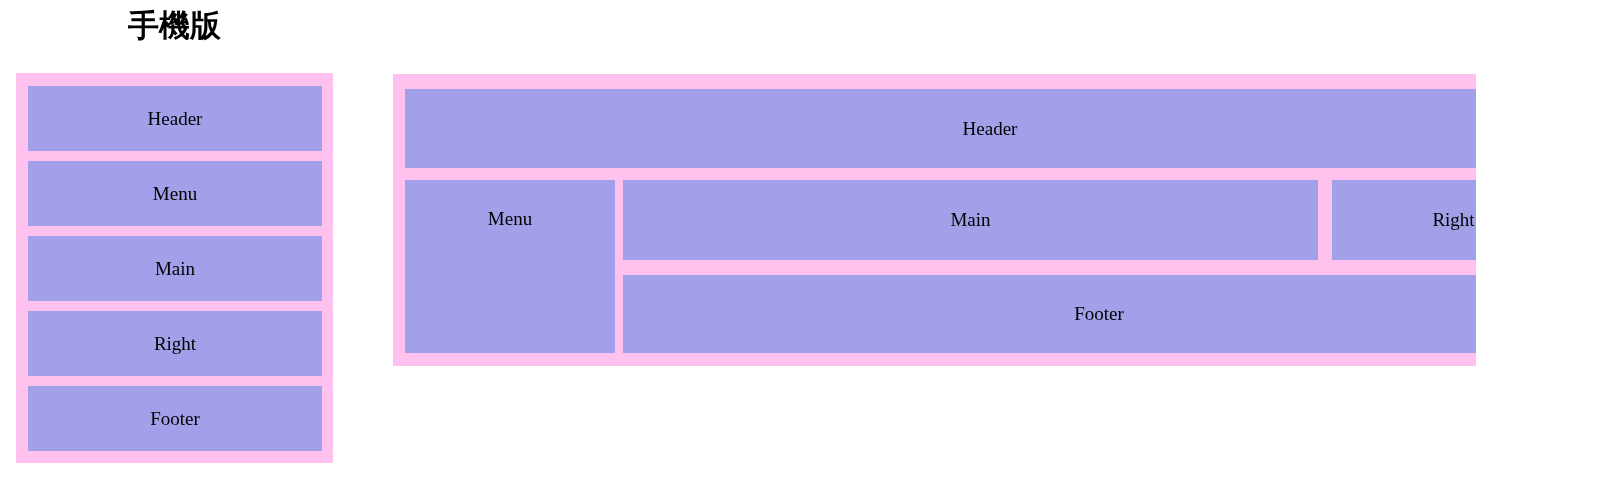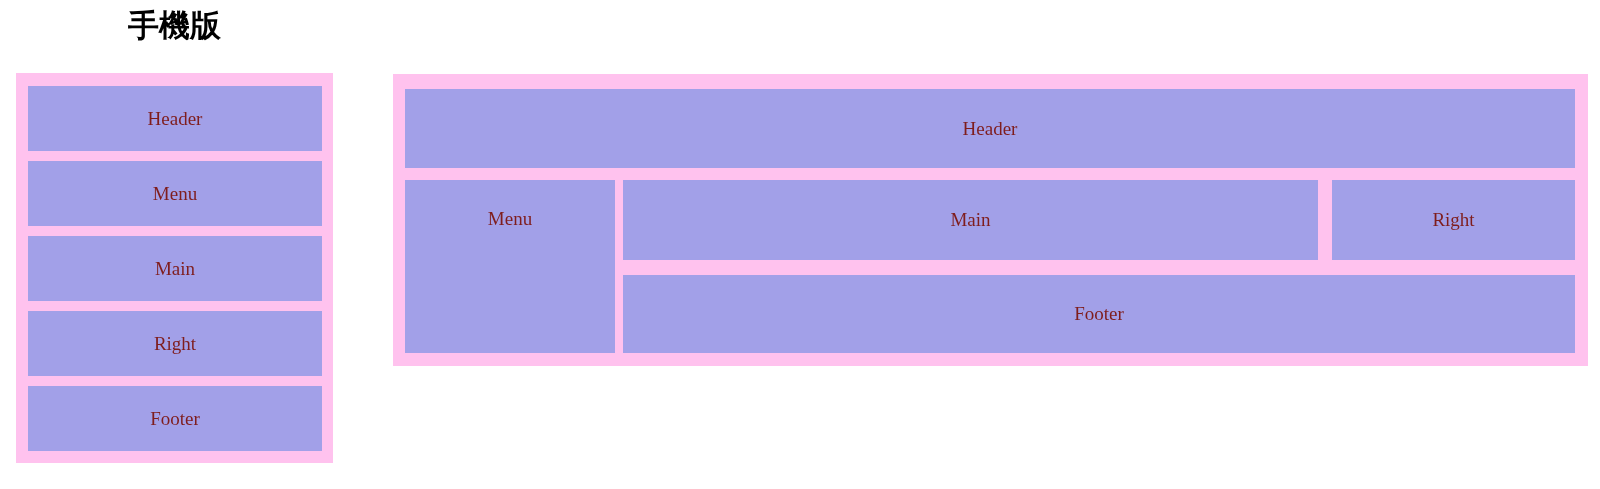--- a/index.html
+++ b/index.html
@@ -1,17 +1,17 @@
 <!DOCTYPE html>
 <html><head>
 <meta charset="utf-8">
 <style>
   html,body { margin:0; padding:0; background:#ffffff; }
   .canvas {
-    position:relative; width:1600px; height:489px; background:#ffffff;
+    position:relative; width:1476px; height:489px; background:#ffffff;
     font-family:"Liberation Serif", serif; overflow:hidden;
   }
   .section-title {
     position:absolute; top:6px; height:40px; line-height:40px;
     font-family:"Liberation Sans", sans-serif; font-weight:bold;
     font-size:31px; color:#000000; text-align:center; white-space:nowrap;
   }
   .title-mobile  { left:16px;  width:317px;  }
   .title-desktop { left:393px; width:1195px; }
 
@@ -24,21 +24,21 @@
   }
   .layout-desktop {
     left:393px; top:74px; width:1195px; height:292px;
     padding:15px 13px 13px 12px;
     display:grid;
     grid-template-columns:210px 8px 695px 14px 243px;
     grid-template-rows:79px 12px 80px 15px 78px;
   }
 
   .box {
-    background:#a2a0e8; color:#7f1d1d; font-size:19px;
+    background:#a2a0e8; color:#000000; font-size:19px;
     display:flex; align-items:center; justify-content:center;
     box-sizing:border-box;
   }
   .layout-mobile .box { height:65px; flex:none; }
 
   .d-header { grid-row:1;   grid-column:1 / 6; }
   .d-menu   { grid-row:3/6; grid-column:1;
               align-items:flex-start; padding-top:28px; }
   .d-main   { grid-row:3;   grid-column:3; }
   .d-right  { grid-row:3;   grid-column:5; }

